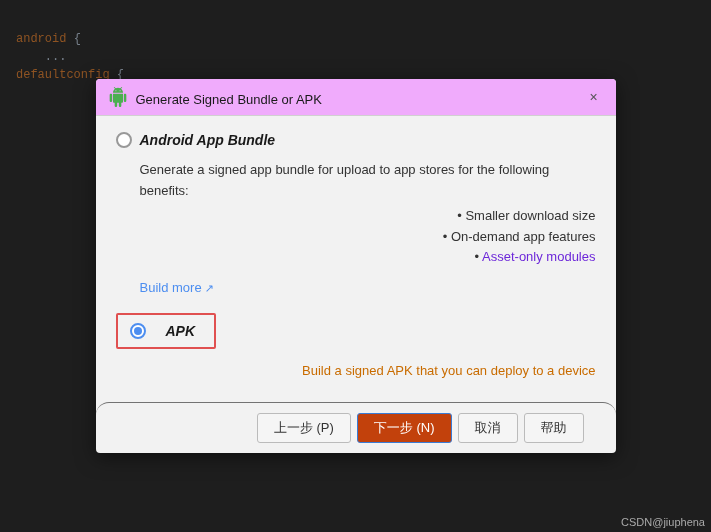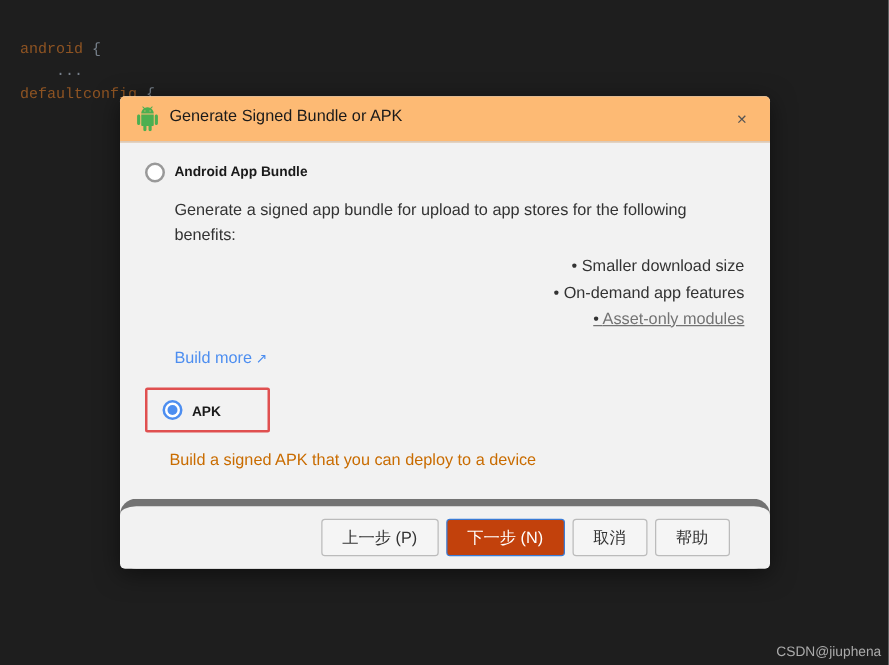--- a/index.html
+++ b/index.html
@@ -56,25 +56,25 @@
       z-index: 10;
       background: #f2f2f2;
       border-radius: 4px;
       box-shadow: 0 4px 20px rgba(0,0,0,0.5);
       width: 520px;
       padding: 0;
       overflow: hidden;
     }
 
     .dialog-title-bar {
-      background: #fdba74;
+      background: #f0abfc;
       border-bottom: 1px solid #d0d0d0;
       padding: 8px 12px;
       display: flex;
-      align-items: flex-start;
+      align-items: flex-end;
       gap: 8px;
     }
 
     .android-icon {
       width: 20px;
       height: 20px;
     }
 
     .dialog-title {
       flex: 1;
@@ -128,21 +128,22 @@
       content: '';
       width: 8px;
       height: 8px;
       border-radius: 50%;
       background: #4d8ef0;
     }
 
     .radio-label {
       font-weight: bold;
       color: #1a1a1a;
-      font-size: 11px;
+      font-size: 14px;
+      font-style: italic;
     }
 
     
     .description-block {
       margin-left: 24px;
       margin-bottom: 14px;
       color: #333;
       line-height: 1.6;
       font-size: 13px;
     }
@@ -161,22 +162,21 @@
     .bullet-list li::before {
       content: '• ';
       color: #333;
     }
 
     .bullet-list li {
       color: #333;
     }
 
     .bullet-list li.blue {
-      color: #737373;
-      text-decoration: underline;
+      color: #6d28d9;
     }
 
     .learn-more-link {
       color: #4d8ef0;
       text-decoration: none;
       font-size: 13px;
       cursor: pointer;
     }
 
     .learn-more-link::after {
@@ -185,39 +185,40 @@
     }
 
     
     .apk-section {
       border: 2px solid #e05050;
       border-radius: 2px;
       padding: 8px 12px;
       margin-bottom: 14px;
       display: inline-flex;
       align-items: flex-end;
-      gap: 8px;
+      gap: 20px;
       min-width: 100px;
     }
 
     .apk-description {
-      margin-left: 20px;
+      margin-left: 32px;
       color: #c96c00;
       font-size: 13px;
       margin-bottom: 8px;
+      text-align: right;
     }
 
     
     .dialog-footer {
       padding: 10px 32px;
       display: flex;
       justify-content: flex-end;
       gap: 6px;
       background: #f2f2f2;
-      border-top: 6px solid #737373;
+      border-top: 1px solid #737373;
       border-radius: 13px;
     }
 
     .btn {
       padding: 5px 16px;
       border-radius: 3px;
       border: 1px solid #bbb;
       background: #f5f5f5;
       cursor: pointer;
       font-size: 13px;

